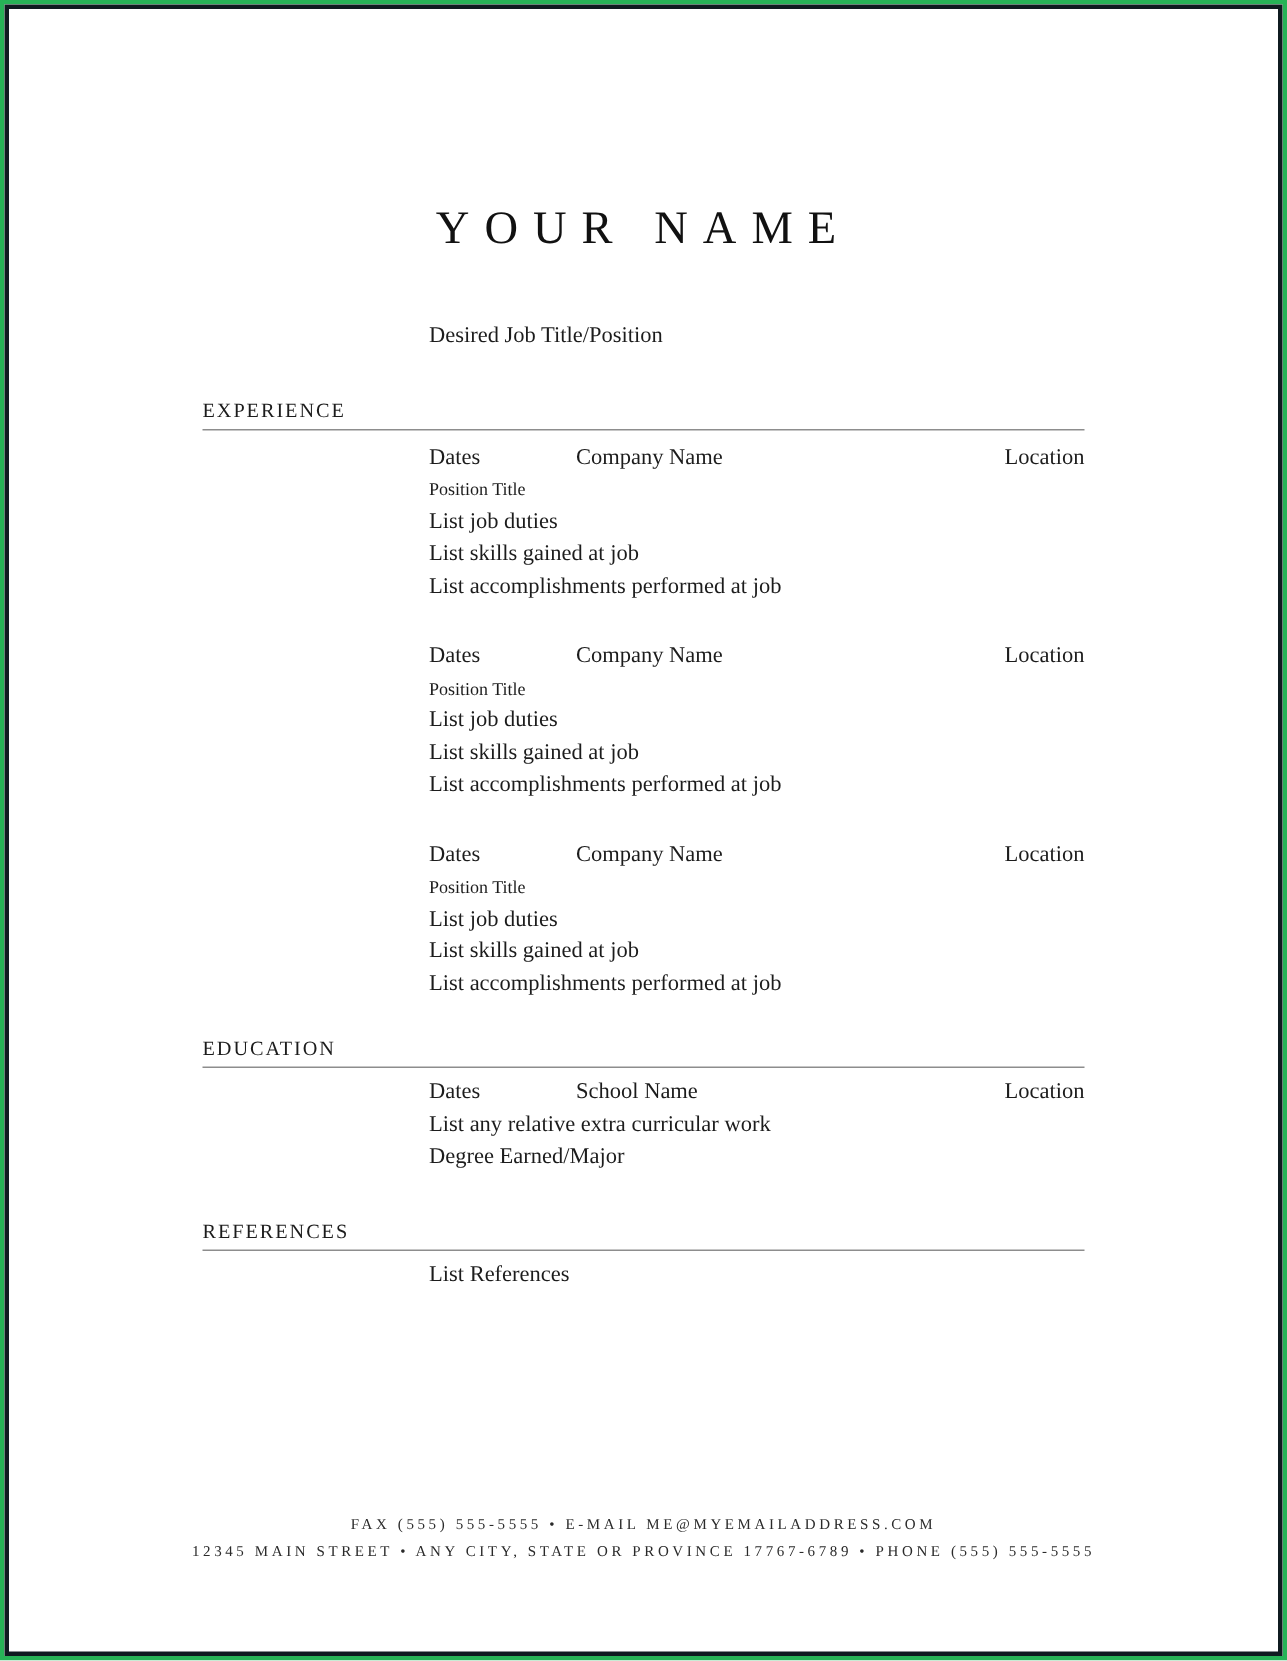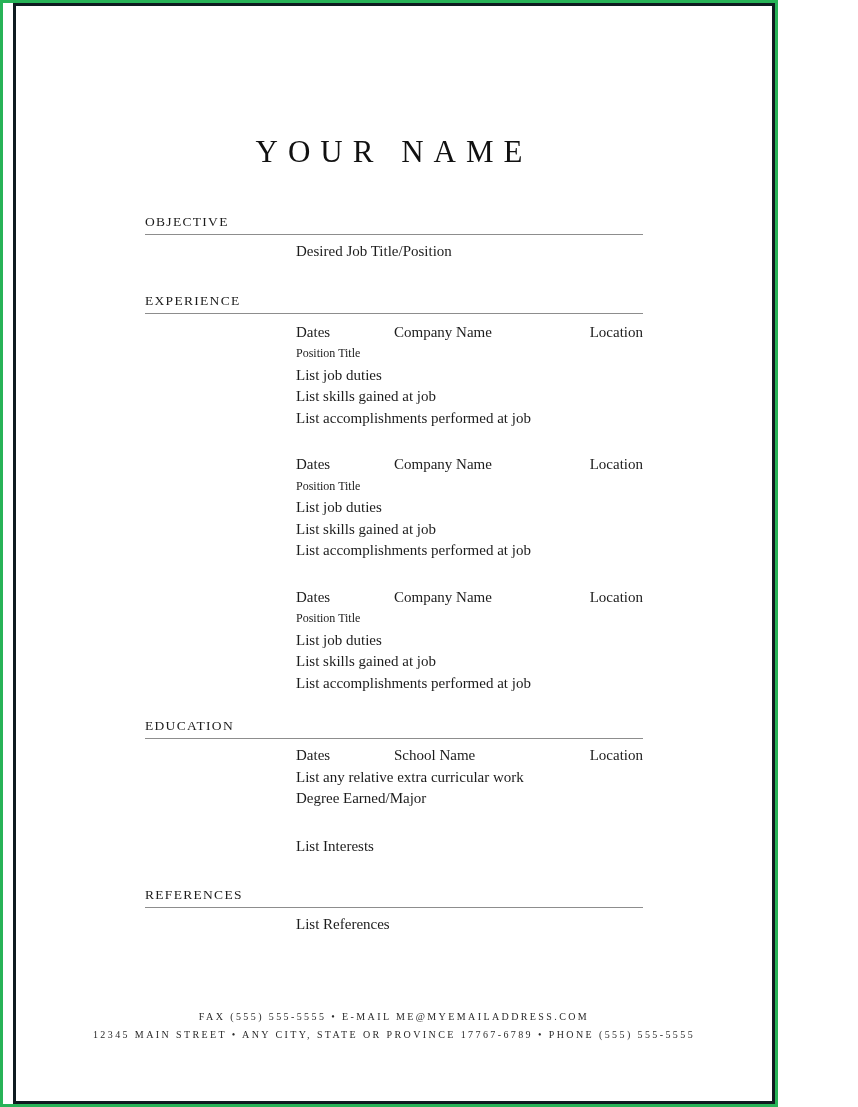--- a/index.html
+++ b/index.html
@@ -4,23 +4,22 @@
 <style>
   * { box-sizing: border-box; }
   html, body { margin: 0; padding: 0; }
   body {
     width: 858px; height: 1107px;
     background: #ffffff;
     font-family: "Liberation Serif", serif;
     color: #1c1c1c;
   }
   .frame-outer {
-    width: 778px; height: 1107px;
+    width: 858px; height: 1107px;
     border: 3px solid #27b357;
-    padding-left: 10px;
   }
   .frame-inner {
     width: 100%; height: 100%;
     border: 3px solid #0f1b20;
     background: #ffffff;
     position: relative;
     overflow: hidden;
   }
   .content { padding: 0 129px; }
 
@@ -79,21 +78,20 @@
 </head>
 <body>
 
 <div class="frame-outer">
   <div class="frame-inner">
     <div class="content">
 
       <h1 class="doc-title">YOUR NAME</h1>
 
       <div class="sec-objective">
-        <div class="section-heading">OBJECTIVE</div>
         <div class="indent sec-body">Desired Job Title/Position</div>
       </div>
 
       <div class="sec-experience">
         <div class="section-heading">EXPERIENCE</div>
 
         <div class="indent exp-entry">
           <div class="row">
             <span class="col-dates">Dates</span>
             <span class="col-company">Company Name</span>
@@ -137,21 +135,20 @@
             <span class="col-dates">Dates</span>
             <span class="col-company">School Name</span>
             <span class="col-location">Location</span>
           </div>
           <div>List any relative extra curricular work</div>
           <div>Degree Earned/Major</div>
         </div>
       </div>
 
       <div class="sec-interests">
-        <div class="indent sec-body">List Interests</div>
       </div>
 
       <div class="sec-references">
         <div class="section-heading">REFERENCES</div>
         <div class="indent sec-body">List References</div>
       </div>
 
     </div>
 
     <div class="footer">

